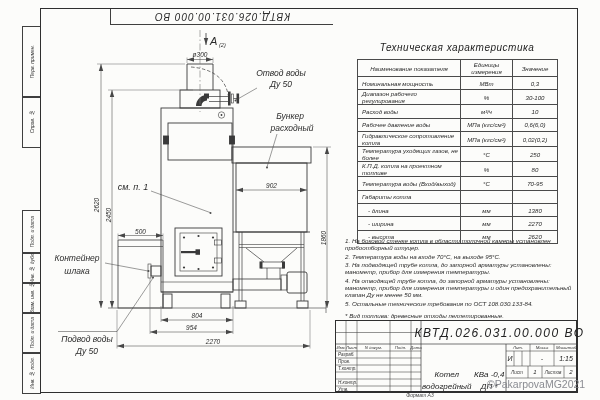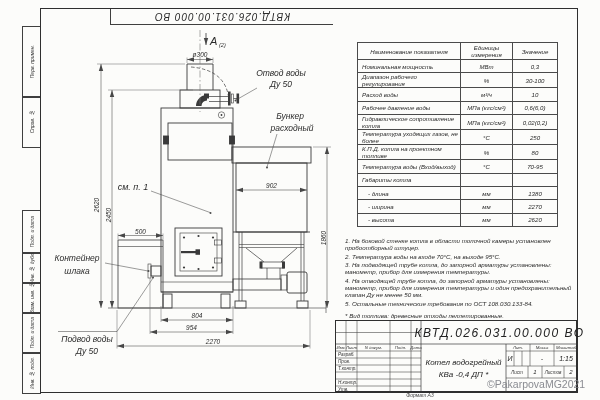--- a/index.html
+++ b/index.html
@@ -21,21 +21,21 @@
   .spec td.n{text-align:left;padding-left:4px;}
   .spec td.ind{padding-left:10px;}
   .notes{position:absolute;left:345px;top:237px;width:228px;font-size:6.2px;font-style:italic;color:#2b2b2b;line-height:1.18;}
   .notes div{margin-bottom:1px;}
   .fuel{margin-top:5px;}
   .tblock{position:absolute;left:335px;top:320px;width:242px;height:72px;border:1.1px solid #2f2f2f;box-sizing:border-box;}
   .tblock .abs{position:absolute;}
   .t-doc{left:85px;top:0;width:157px;height:23px;display:flex;align-items:center;justify-content:center;font-size:12px;font-style:italic;color:#222;letter-spacing:1.5px;white-space:nowrap;}
   .t-lbl{font-size:4.3px;font-style:italic;color:#333;display:flex;align-items:center;justify-content:center;white-space:nowrap;}
   .t-role{font-size:4.6px;font-style:italic;color:#333;display:flex;align-items:center;padding-left:2px;white-space:nowrap;}
-  .t-prod{left:85px;top:23px;width:85px;height:49px;display:flex;flex-direction:column;align-items:center;justify-content:center;font-size:8px;font-style:italic;color:#222;line-height:1.5;text-align:center;}
+  .t-prod{left:85px;top:23px;width:85px;height:49px;display:flex;flex-direction:row;align-items:flex-end;justify-content:center;font-size:8px;font-style:italic;color:#222;line-height:1.5;text-align:center;}
   .t-val{font-size:7px;font-style:italic;color:#222;display:flex;align-items:center;justify-content:center;}
   .logo{left:170px;top:57px;width:72px;height:15px;display:flex;align-items:center;justify-content:center;gap:2px;}
   .logo .mark{width:8px;height:11px;background:#111;display:flex;flex-direction:column;justify-content:space-evenly;padding:1px;box-sizing:border-box;}
   .logo .mark i{display:block;height:1.4px;background:#fff;}
   .logo .big{font-size:11.5px;font-weight:bold;color:#111;letter-spacing:.5px;}
   .logo .sub{font-size:3.7px;font-weight:bold;color:#222;line-height:1.25;text-align:left;}
   .format{position:absolute;left:390px;top:392px;width:60px;text-align:center;font-size:5px;font-style:italic;color:#444;}
   .wmark{position:absolute;left:487px;top:378px;font-size:10.5px;color:rgba(125,128,134,.9);z-index:6;white-space:nowrap;}
 </style>
 </head>
@@ -198,20 +198,21 @@
     <text x="290" y="119" font-size="8.5" text-anchor="middle">Бункер</text>
     <text x="292" y="131" font-size="8.5" text-anchor="middle">расходный</text>
     <text x="77" y="261" font-size="8.5" text-anchor="middle">Контейнер</text>
     <text x="77" y="274" font-size="8.5" text-anchor="middle">шлака</text>
     <text x="87" y="342" font-size="8.5" text-anchor="middle">Подвод воды</text>
     <text x="87" y="354" font-size="8.5" text-anchor="middle">Ду 50</text>
     <text x="133" y="190" font-size="9" text-anchor="middle">см. п. 1</text>
   </svg>
 
   <div class="spec">
+    <div class="ttl">Техническая характеристика</div>
     <table>
       <colgroup>
           <col style="width:103px">
           <col style="width:52px">
           <col style="width:45px">
         </colgroup>
       <tbody>
           <tr>
         <th>Наименование показателя</th>
         <th>Единицы измерения</th>

